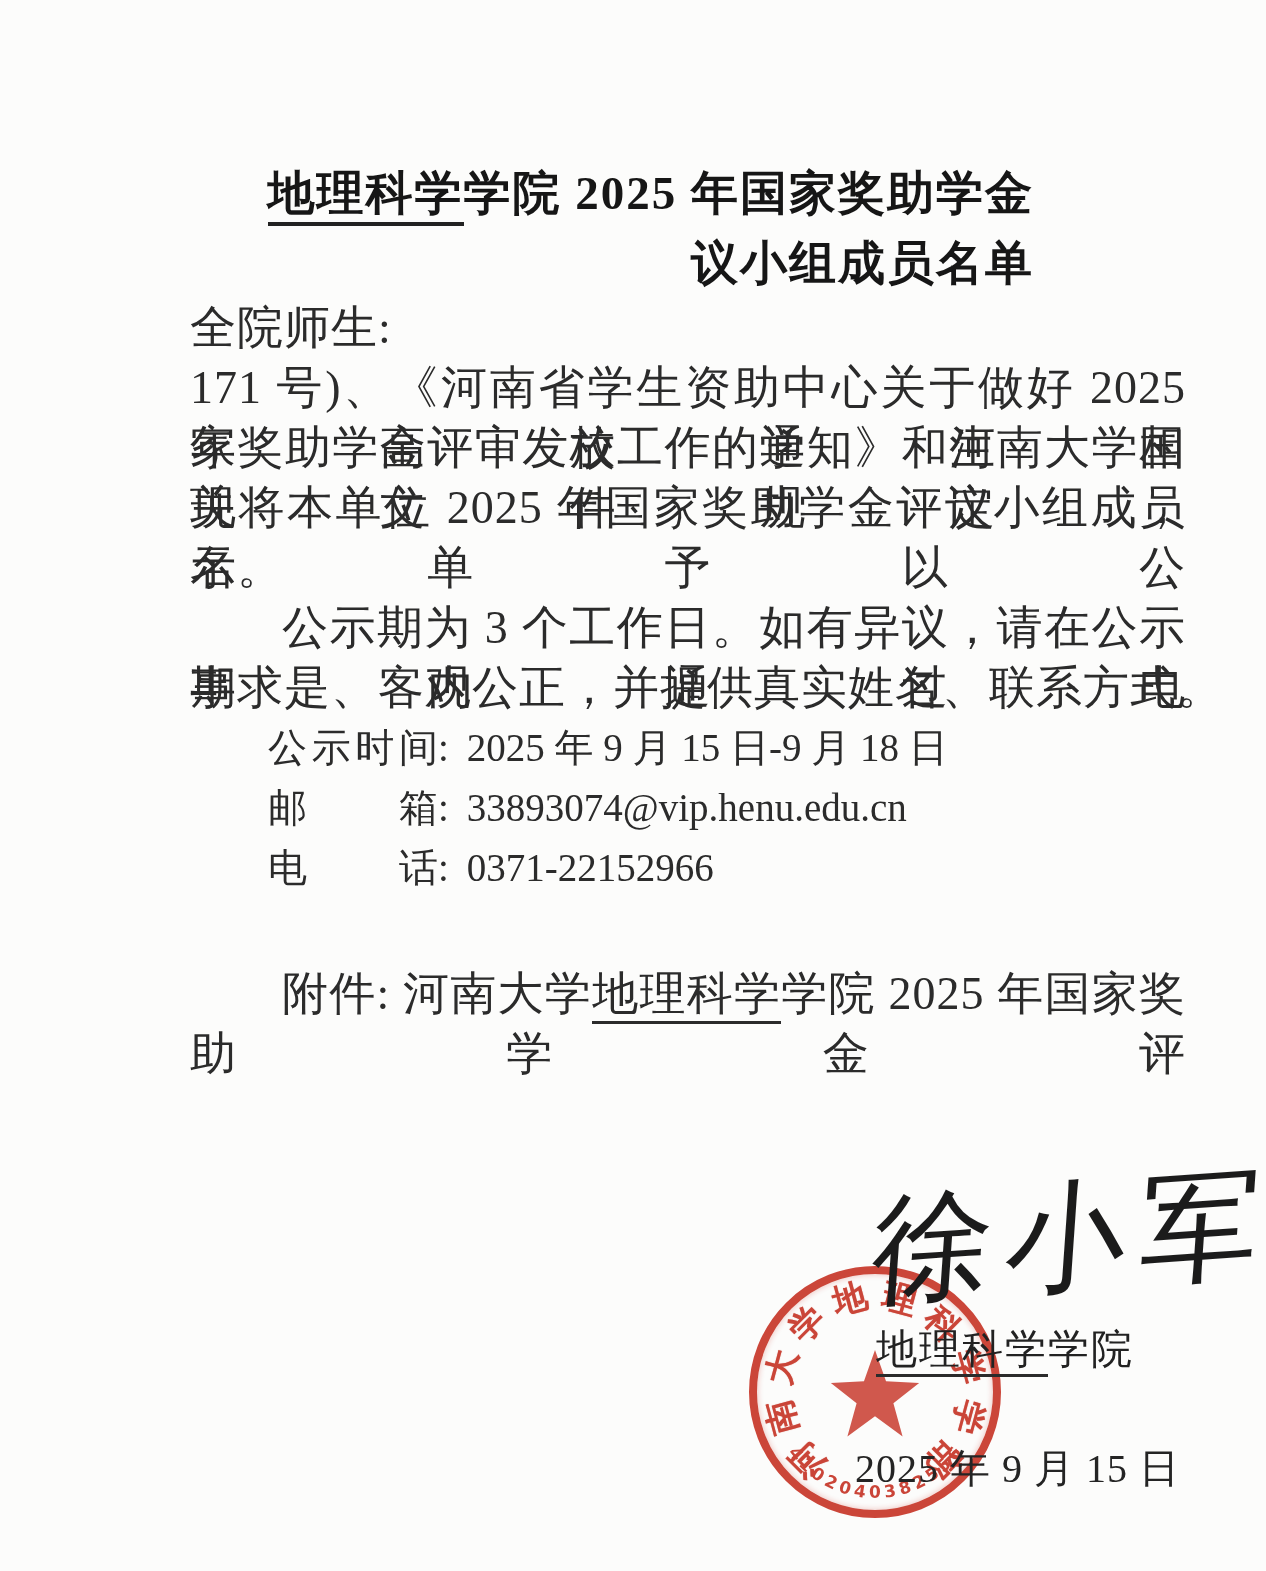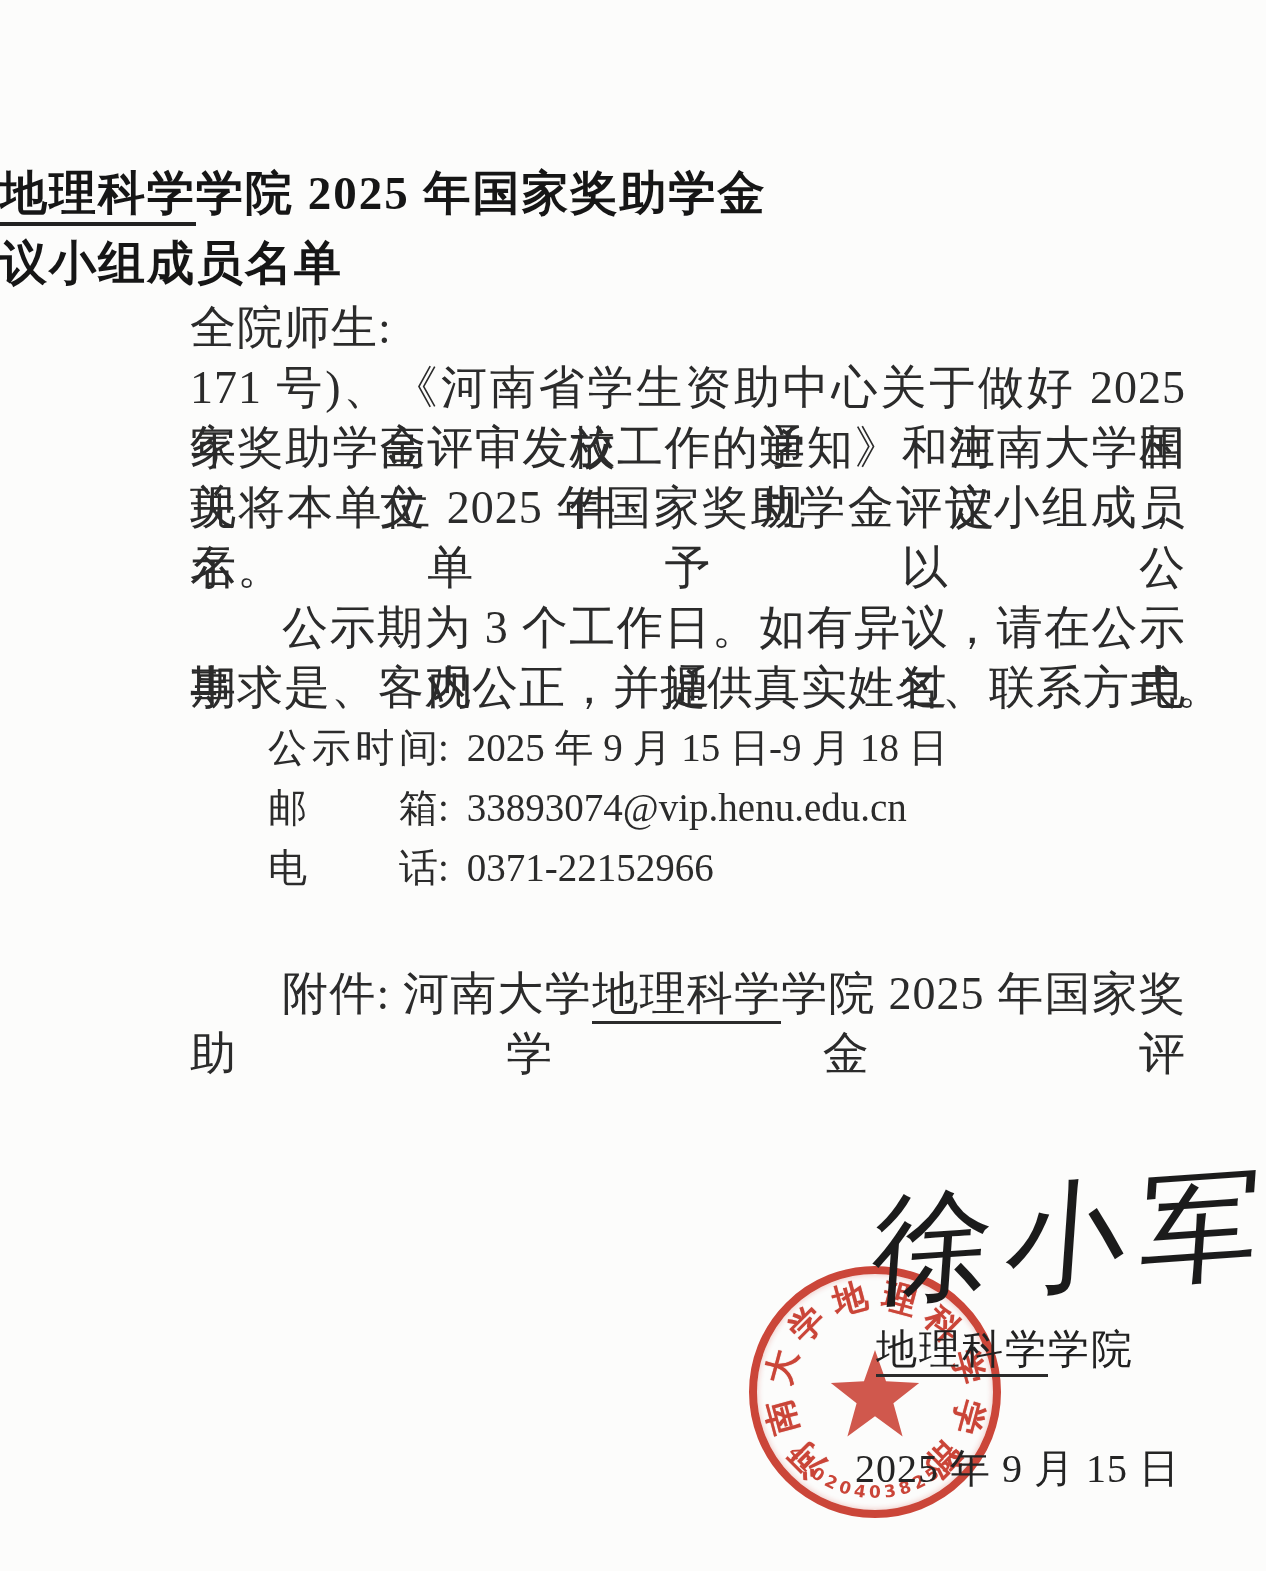--- a/index.html
+++ b/index.html
@@ -6,21 +6,21 @@
   .page{
     position:relative;
     width:1266px;height:1571px;
     margin:0 auto;
     background:#fcfcfb;
     overflow:hidden;
     font-family:"Liberation Serif","DejaVu Serif",serif;
     color:#2a2a2a;
   }
   
-  .title-block{position:absolute;left:0;top:158px;width:1034px;text-align:left;}
+  .title-block{position:absolute;left:0;top:158px;width:1034px;text-align:right;}
   .title-line{
     font-size:47px;font-weight:bold;color:#161616;
     line-height:70px;letter-spacing:2px;white-space:nowrap;
   }
   .u-title{border-bottom:4px solid #222;padding-bottom:3px;}
   
   .body-block{position:absolute;left:190px;top:298px;width:996px;}
   .line{
     font-size:46px;line-height:60px;height:60px;white-space:nowrap;
     color:#2b2b2b;letter-spacing:1px;

